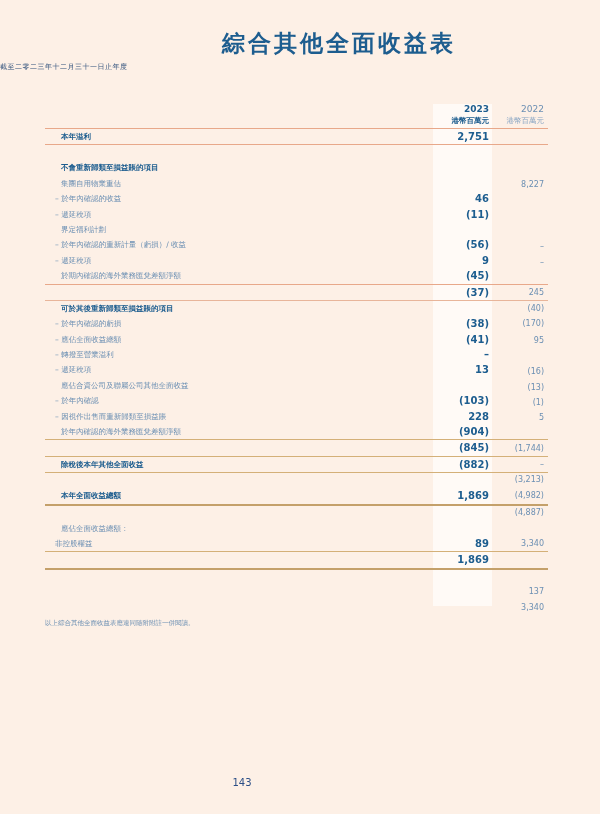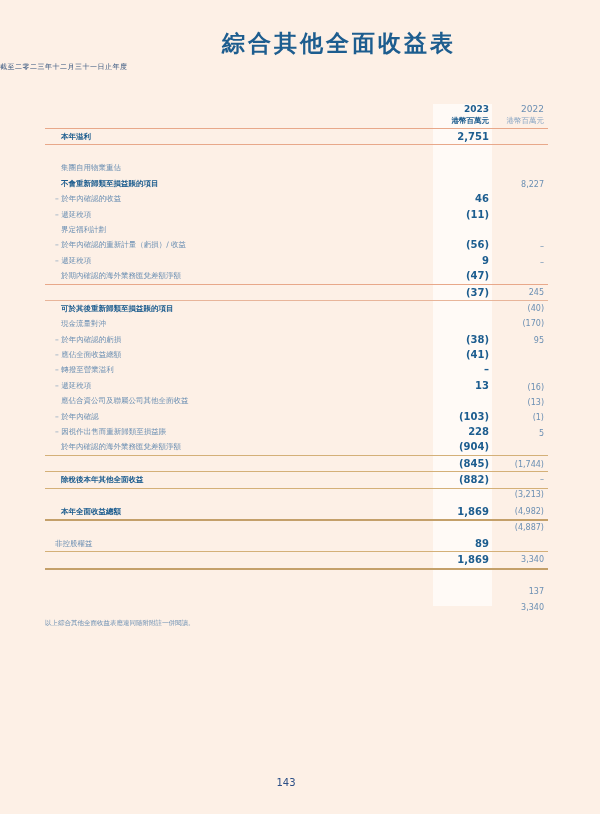--- a/index.html
+++ b/index.html
@@ -46,21 +46,21 @@
   .line-or { border-top: 1px solid #e8b59a; }
   .line-or2 { border-top: 1.5px solid #e8a88a; }
   .line-gold { border-top: 1px solid #d4b078; }
   .line-gold2 { border-top: 2px solid #c4a06a; }
   .spacer { height: 15px; }
   .note {
     position: absolute; left: 45px; top: 619px; font-size: 6.5px; color: #6b8fb3;
   }
   .pageno {
     position: absolute; left: 0; top: 777px; width: 484px; text-align: center;
-    font-size: 10px; color: #2b4e86; padding-left: 44px;
+    font-size: 10px; color: #2b4e86;
   }
 </style>
 </head>
 <body>
 
 <div class="title">綜合其他全面收益表</div>
 <div class="subtitle">截至二零二三年十二月三十一日止年度</div>
 
 <div class="col-strip"></div>
 
@@ -74,24 +74,24 @@
 
   <div class="row line-or2">
     <span class="lbl bold">本年溢利</span>
     <span class="v1">2,751</span>
     <span class="v2">8,227</span>
   </div>
   <div class="line-or2"></div>
   <div class="spacer"></div>
 
   <div class="row">
+      <span class="lbl bold">不會重新歸類至損益賬的項目</span>
+    </div>
+  <div class="row">
       <span class="lbl">集團自用物業重估</span>
-    </div>
-  <div class="row">
-      <span class="lbl bold">不會重新歸類至損益賬的項目</span>
     </div>
   <div class="row">
       <span class="lbl ind">– 於年內確認的收益</span>
       <span class="v1">46</span>
       <span class="v2">–</span>
     </div>
   <div class="row">
       <span class="lbl ind">– 遞延稅項</span>
       <span class="v1">(11)</span>
       <span class="v2">–</span>
@@ -104,36 +104,33 @@
       <span class="v1">(56)</span>
       <span class="v2">245</span>
     </div>
   <div class="row">
       <span class="lbl ind">– 遞延稅項</span>
       <span class="v1">9</span>
       <span class="v2">(40)</span>
     </div>
   <div class="row">
       <span class="lbl">於期內確認的海外業務匯兌差額淨額</span>
-      <span class="v1">(47)</span>
+      <span class="v1">(45)</span>
       <span class="v2">(170)</span>
     </div>
   <div class="row line-or2">
       <span class="lbl"></span>
       <span class="v1">(37)</span>
       <span class="v2">95</span>
     </div>
 
   <div class="row line-or">
       <span class="lbl bold">可於其後重新歸類至損益賬的項目</span>
     </div>
   <div class="row">
-      <span class="lbl">現金流量對沖</span>
-    </div>
-  <div class="row">
       <span class="lbl ind">– 於年內確認的虧損</span>
       <span class="v1">(38)</span>
       <span class="v2">(16)</span>
     </div>
   <div class="row">
       <span class="lbl ind">– 應佔全面收益總額</span>
       <span class="v1">(41)</span>
       <span class="v2">(13)</span>
     </div>
   <div class="row">
@@ -179,20 +176,23 @@
 
   <div class="row">
       <span class="lbl bold">本年全面收益總額</span>
       <span class="v1">1,869</span>
       <span class="v2">3,340</span>
     </div>
   <div class="line-gold2"></div>
   <div class="spacer"></div>
 
   <div class="row">
+      <span class="lbl">應佔全面收益總額：</span>
+    </div>
+  <div class="row">
       <span class="lbl ind2">非控股權益</span>
       <span class="v1">89</span>
       <span class="v2">137</span>
     </div>
   <div class="row line-gold">
       <span class="lbl"></span>
       <span class="v1">1,869</span>
       <span class="v2">3,340</span>
     </div>
   <div class="line-gold2"></div>

